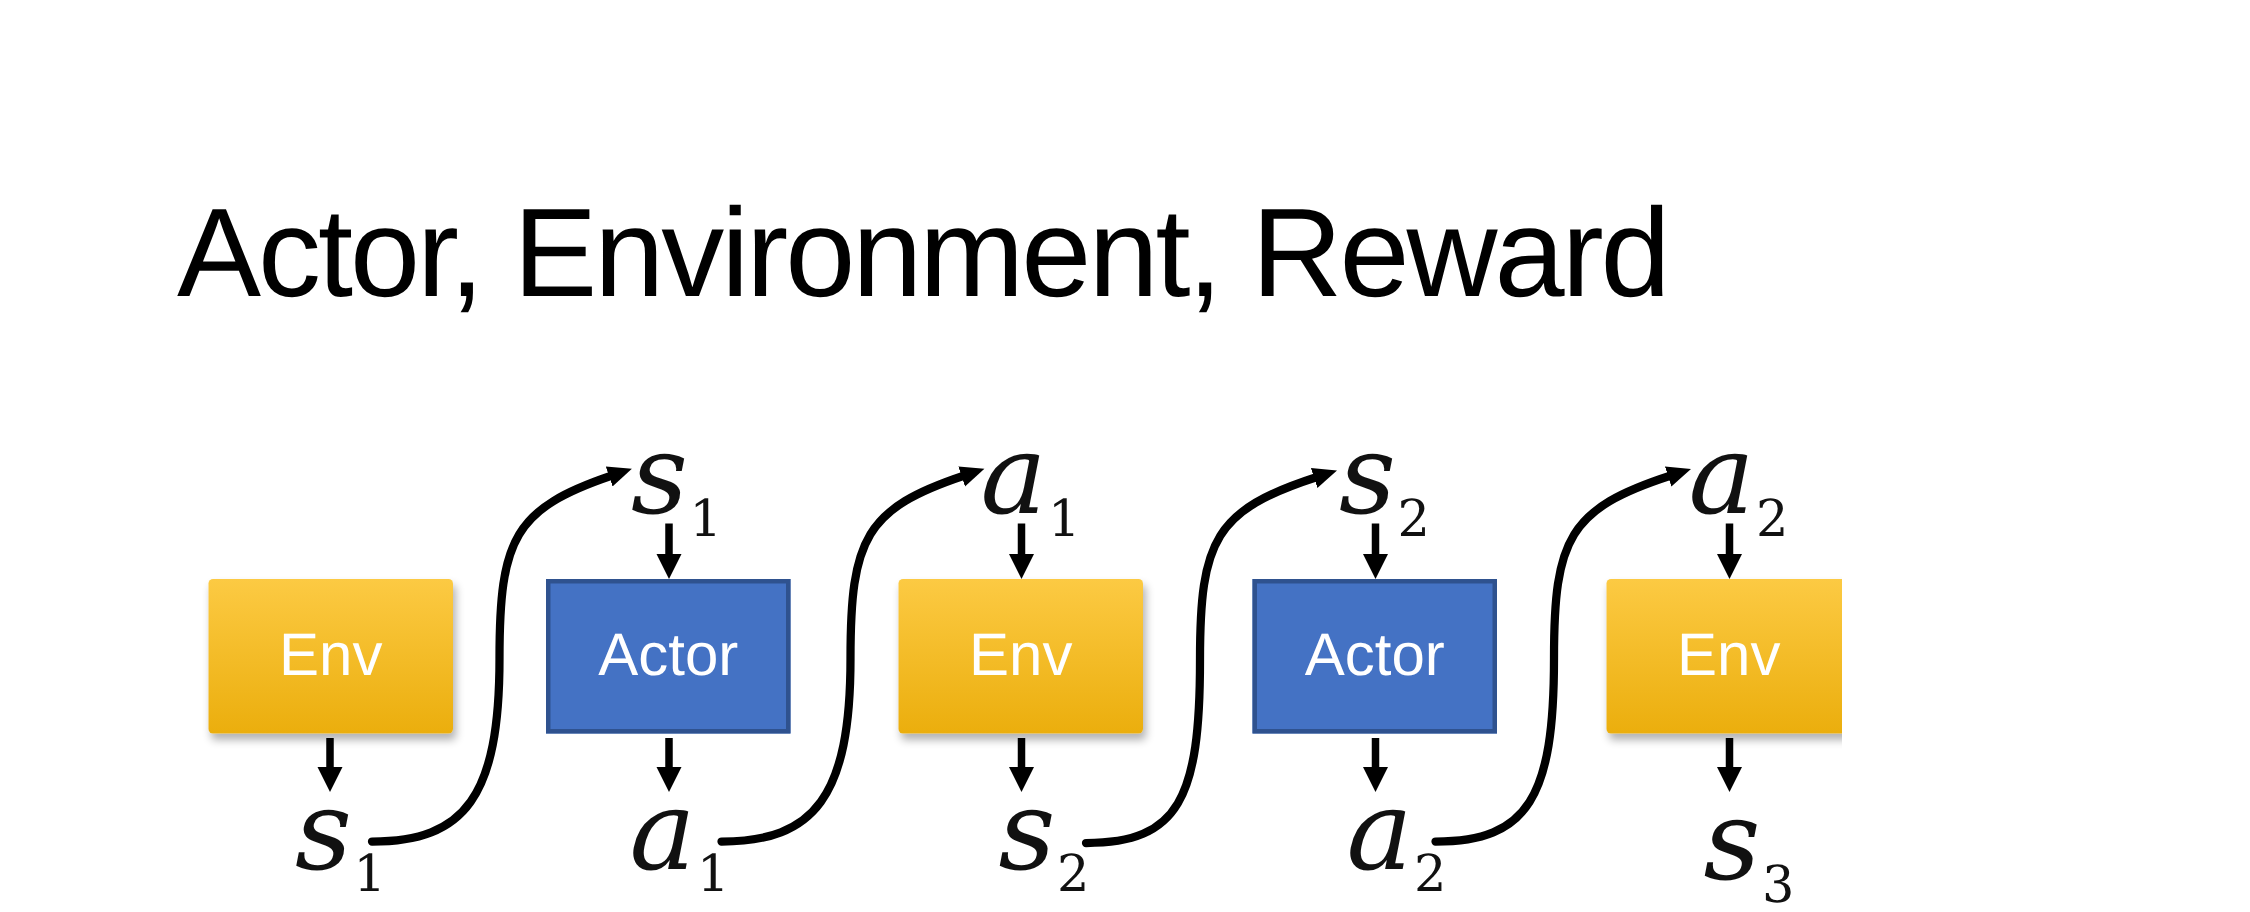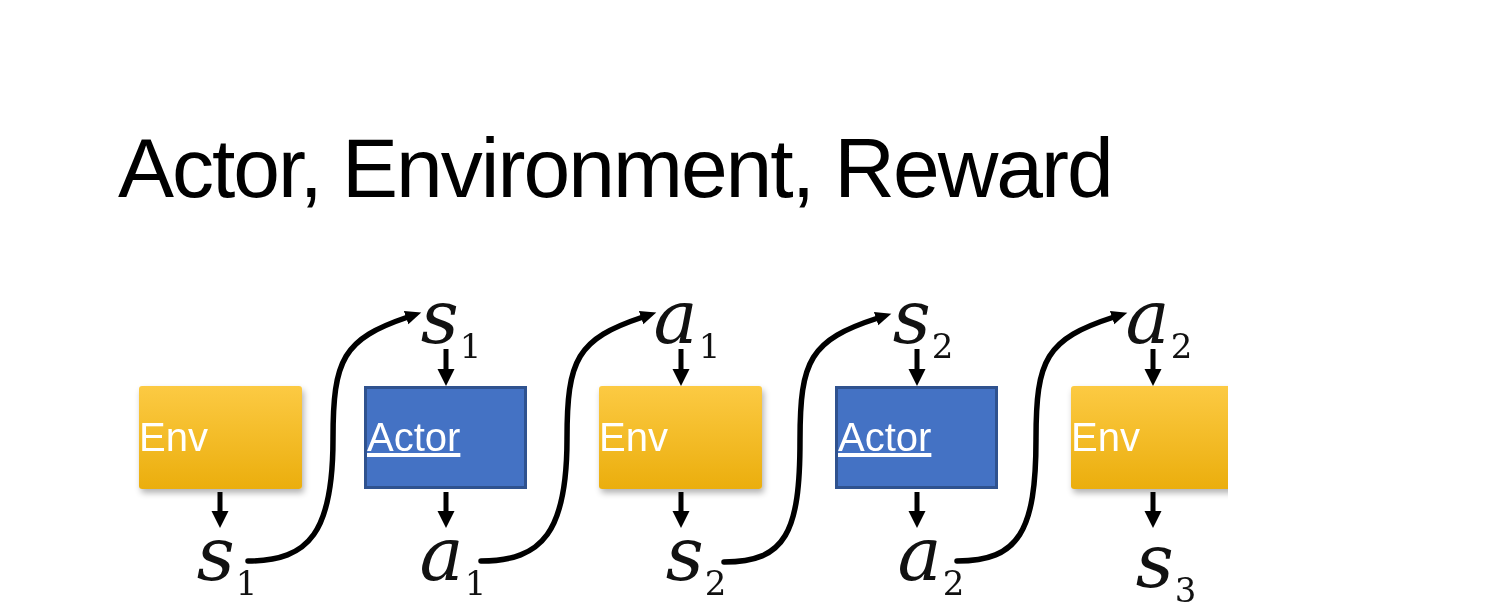--- a/index.html
+++ b/index.html
@@ -20,33 +20,32 @@
     letter-spacing:-2px;
     line-height:1;
     color:var(--title-text,#000);
     white-space:nowrap;
   }
   #diagram{position:absolute;left:0;top:0;width:1500px;height:608px;}
   #arrow-layer{position:absolute;left:0;top:0;width:1500px;height:608px;}
   .box{
     position:absolute;
     box-sizing:border-box;
-    display:flex;align-items:center;
+    display:flex;align-items:center;justify-content:center;
     font-size:40px;
     color:var(--box-text,#fff);
   }
   .box.env{
     background:linear-gradient(180deg,var(--env-gradient-top,#FCCA43) 0%,var(--env-gradient-bottom,#EBAE0D) 100%);
     border-radius:3px;
     box-shadow:2px 4px 6px rgba(0,0,0,0.30);
   }
   .box.actor{
     background:var(--actor-fill,#4472C4);
     border:3px solid var(--actor-border,#2F528F);
-    text-decoration:underline;
   }
   .mlabel{
     position:absolute;
     transform:translate(-50%,-54%);
     white-space:nowrap;
     color:var(--label-text,#111);
     line-height:1;
   }
   .mlet{font-family:"DejaVu Serif",serif;font-style:italic;font-size:74px;}
   .msub{font-family:"DejaVu Serif",serif;font-size:34px;position:relative;top:15px;margin-left:1px;}

